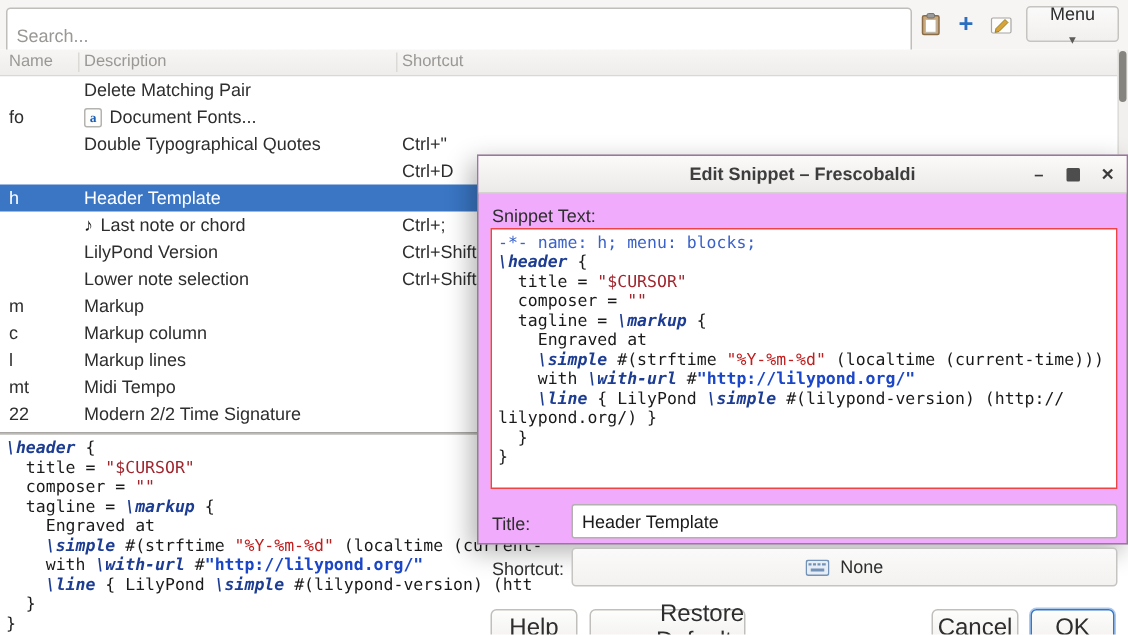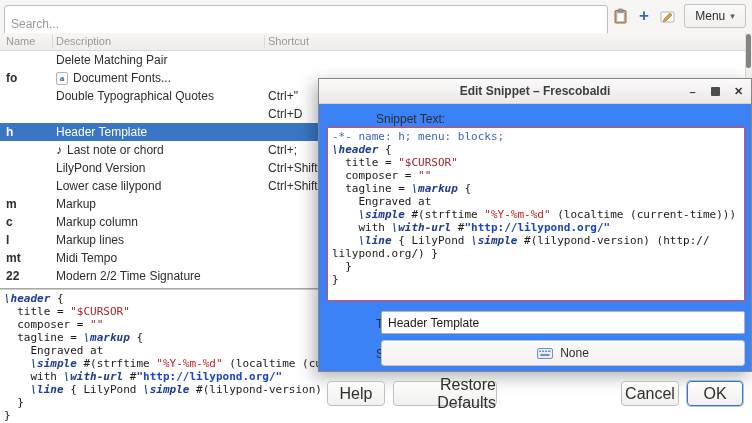--- a/index.html
+++ b/index.html
@@ -7,34 +7,34 @@
   body{position:relative;font-family:"Liberation Sans",sans-serif;font-size:12px;background:#fff;color:#2e2e2e;overflow:hidden;}
 
   
   .toolbar{position:absolute;left:0;top:0;width:752px;height:33px;background:#f6f5f4;}
   .search{position:absolute;left:4px;top:5px;width:604px;height:38px;border:1px solid #c0beba;border-radius:3px;background:#fff;padding:0 6px;font:12px "Liberation Sans",sans-serif;color:#333;outline:none;}
   .search::placeholder{color:#9a9895;}
   .tb-icon{position:absolute;top:6px;width:20px;height:20px;display:flex;align-items:center;justify-content:center;cursor:pointer;}
   .ic-paste{left:610px;}
   .ic-add{left:634px;color:#2a6fc0;font-size:17px;font-weight:bold;line-height:18px;}
   .ic-edit{left:657px;}
-  .menu-btn{position:absolute;left:684px;top:4px;width:62px;height:24px;border:1px solid #c6c4c1;border-radius:3px;background:linear-gradient(#fbfafa,#f1f0ee);display:flex;align-items:center;justify-content:center;gap:5px;cursor:pointer;}
+  .menu-btn{position:absolute;left:684px;top:4px;width:62px;height:24px;border:1px solid #c6c4c1;border-radius:3px;background:linear-gradient(#fbfafa,#f1f0ee);display:flex;align-items:center;justify-content:center;gap:5px;cursor:pointer;flex-direction:column;}
   .menu-arrow{font-size:9px;color:#5e5c59;}
 
   
   .thead{position:absolute;left:0;top:33px;width:745px;height:18px;background:linear-gradient(#f7f6f5,#efedeb);border-bottom:1px solid #dad8d5;color:#9a9895;font-size:11px;}
   .thead span{position:absolute;top:2px;}
   .th-name{left:6px;} .th-desc{left:56px;} .th-short{left:268px;}
   .th-sep{position:absolute;top:2px;height:13px;border-left:1px solid #dcdad7;}
 
   
   .tbody{position:absolute;left:0;top:51px;width:745px;height:237px;overflow:hidden;background:#fff;}
   .row{position:relative;height:18px;line-height:18px;white-space:nowrap;cursor:default;}
   .row.sel{background:#3a76c4;color:#fff;}
-  .cell-name{position:absolute;left:6px;font-weight:bold;}
+  .cell-name{position:absolute;left:6px;}
   .cell-desc{position:absolute;left:56px;top:0;display:flex;align-items:center;gap:5px;height:18px;}
   .cell-short{position:absolute;left:268px;}
   .row-icon{display:inline-flex;align-items:center;justify-content:center;}
   .icon-fonts{width:12px;height:13px;border:1px solid #b5b3b0;background:#fdfdfb;color:#1a5fb4;font:bold 9px "Liberation Serif",serif;border-radius:2px;}
   .icon-note{font-size:12px;color:#1a1a1a;}
 
   
   .vscroll{position:absolute;right:0;top:33px;width:7px;height:255px;background:#f1f0ee;border-left:1px solid #dedcd9;}
   .vthumb{position:absolute;right:1px;top:1px;width:5px;height:34px;background:#86847f;border-radius:3px;cursor:pointer;}
 
@@ -42,26 +42,26 @@
   .splitter{position:absolute;left:0;top:288px;width:752px;height:2px;background:#cfcdca;border-top:1px solid #a9a7a4;cursor:row-resize;}
   .preview{position:absolute;left:0;top:290px;width:752px;height:133px;background:#fff;overflow:hidden;padding:2px 0 0 4px;}
   .code{font-family:"DejaVu Sans Mono","Liberation Mono",monospace;font-size:11px;line-height:13px;white-space:pre;color:#1a1a1a;}
   .tok-meta{color:#3b62c8;}
   .tok-cmd{color:#1d3d93;font-weight:bold;font-style:italic;}
   .tok-str{color:#a0262e;}
   .tok-red{color:#c01f1f;}
   .tok-url{color:#1b46c8;font-weight:bold;}
 
   
-  .dialog{position:absolute;left:318px;top:78px;width:434px;height:294px;background:#3b82f6;border:1px solid #888683;box-shadow:-4px 5px 16px rgba(0,0,0,.30);}
+  .dialog{position:absolute;left:318px;top:103px;width:434px;height:260px;background:#f0abfc;border:1px solid #888683;box-shadow:-4px 5px 16px rgba(0,0,0,.30);}
   .dlg-titlebar{position:absolute;left:0;top:0;right:0;height:25px;background:linear-gradient(#fbfafa,#eceae8);border-bottom:1px solid #d5d3d0;display:flex;align-items:center;justify-content:center;font-weight:bold;color:#3d3d3d;cursor:default;}
   .win-btns{position:absolute;right:5px;top:0;height:25px;display:flex;align-items:center;gap:8px;}
   .win-btn{width:15px;height:15px;display:flex;align-items:center;justify-content:center;font-size:11px;color:#3a3a3a;cursor:pointer;}
   .max-square{width:9px;height:9px;background:#4d4d4d;border-radius:1px;}
-  .dlg-label{position:absolute;color:#2e2e2e;margin-left:48px;}
+  .dlg-label{position:absolute;color:#2e2e2e;}
   .lbl-snippet{left:9px;top:33px;}
   .snippet-box{position:absolute;left:8px;top:48px;width:418px;height:174px;background:#fff;border:1px solid #ef4444;padding:2px 4px;overflow:hidden;cursor:text;}
   .lbl-title{left:9px;top:238px;}
   .title-input{position:absolute;left:62px;top:232px;width:364px;height:23px;border:1px solid #b3b1ae;border-radius:2px;background:#fff;padding:0 6px;font:12px "Liberation Sans",sans-serif;color:#1a1a1a;outline:none;}
   .lbl-short{left:9px;top:268px;}
   .shortcut-btn{position:absolute;left:62px;top:261px;width:364px;height:26px;border:1px solid #c6c4c1;border-radius:3px;background:linear-gradient(#fbfafa,#f3f2f0);display:flex;align-items:center;justify-content:center;gap:7px;cursor:pointer;}
   .btn{position:absolute;top:302px;height:25px;border:1px solid #c1bfbc;border-radius:4px;background:linear-gradient(#fdfdfc,#f1f0ee);color:#2e2e2e;display:flex;align-items:center;justify-content:center;cursor:pointer;font-size:16px;text-align:right;}
   .btn-help{left:8px;width:58px;}
   .btn-restore{left:74px;width:104px;padding-left:18px;}
   .btn-cancel{right:72px;width:58px;}
@@ -147,21 +147,21 @@
     <div class="row">
       <span class="cell-name"></span>
       <span class="cell-desc">
         <span>LilyPond Version</span>
       </span>
       <span class="cell-short">Ctrl+Shift</span>
     </div>
     <div class="row">
       <span class="cell-name"></span>
       <span class="cell-desc">
-        <span>Lower case lilypond</span>
+        <span>Lower note selection</span>
       </span>
       <span class="cell-short">Ctrl+Shift</span>
     </div>
     <div class="row">
       <span class="cell-name">m</span>
       <span class="cell-desc">
         <span>Markup</span>
       </span>
       <span class="cell-short"></span>
     </div>

